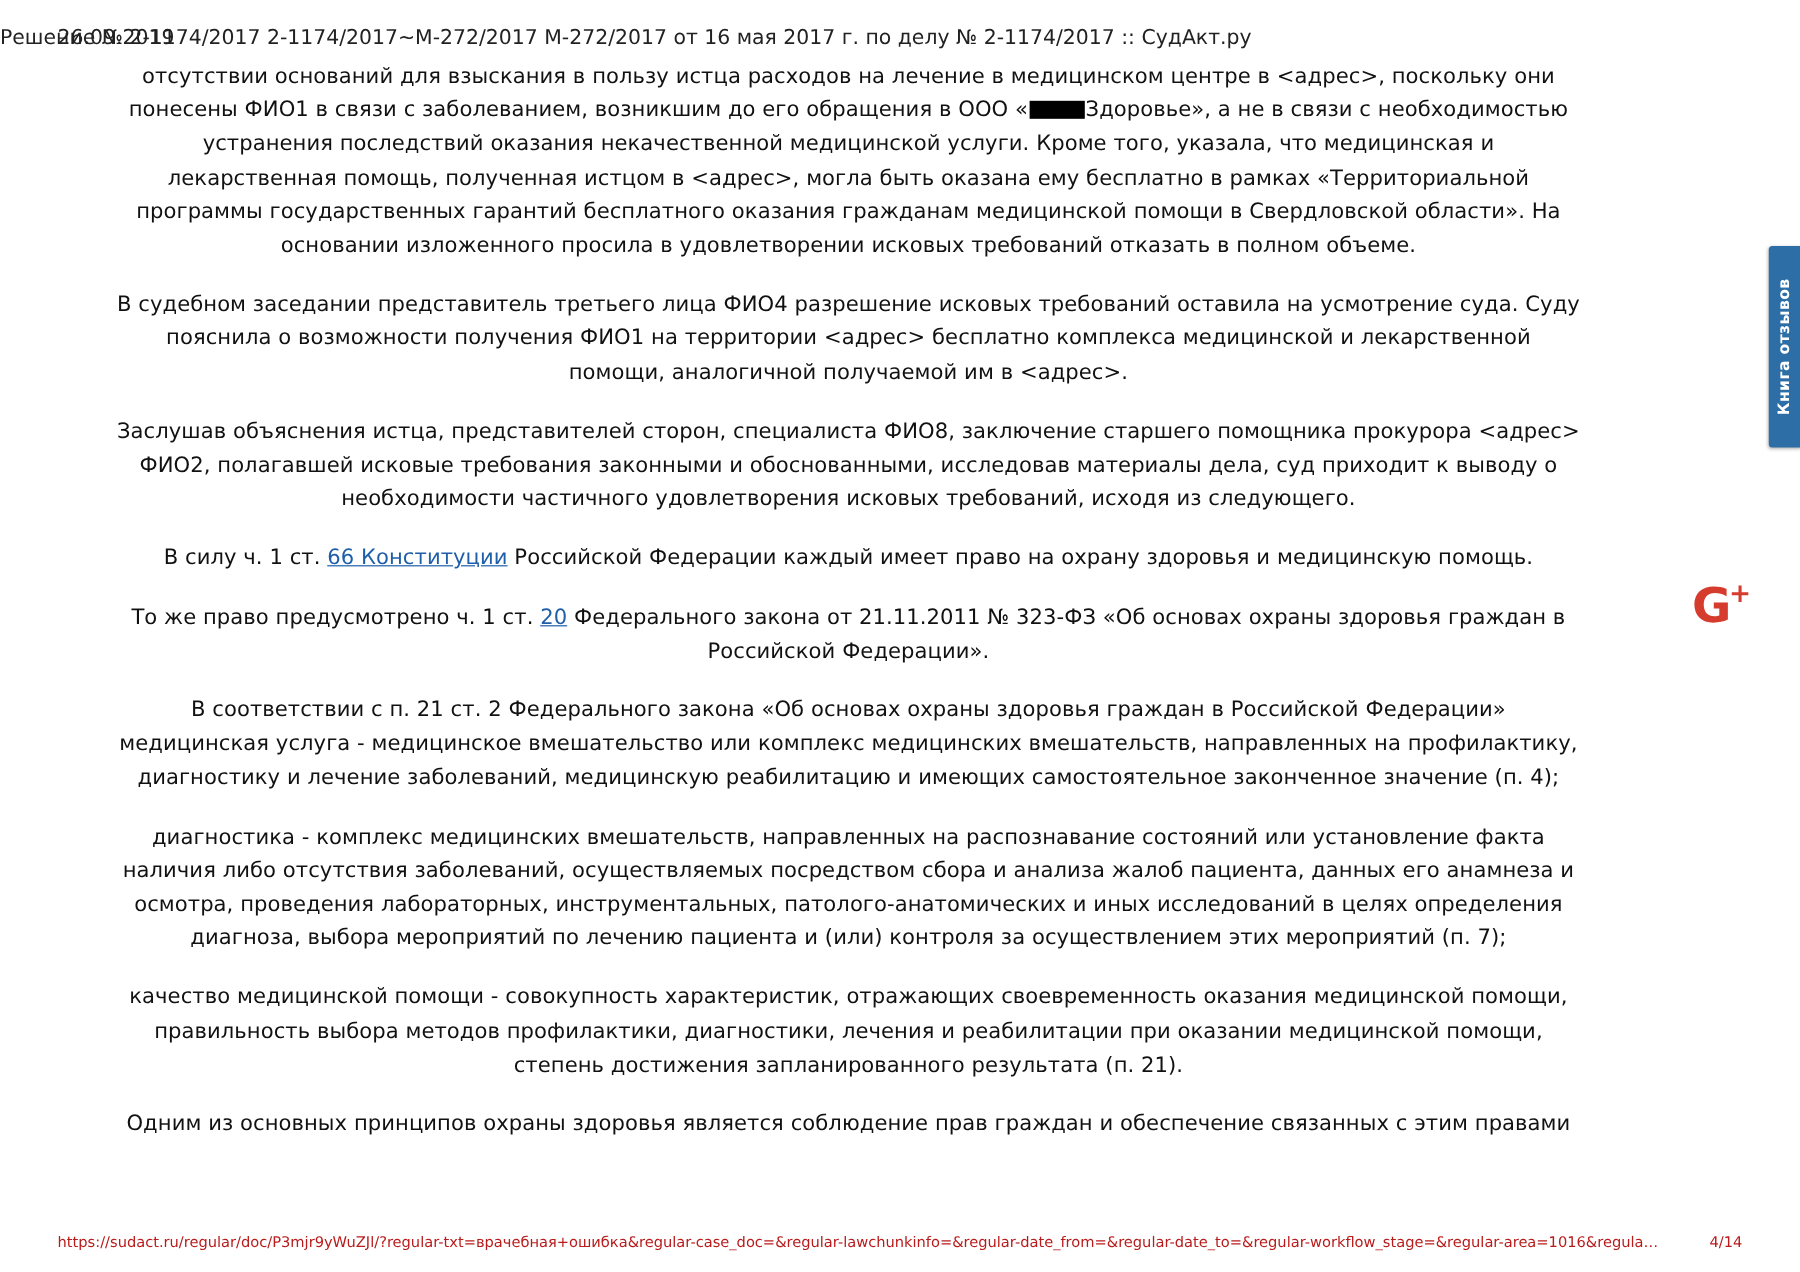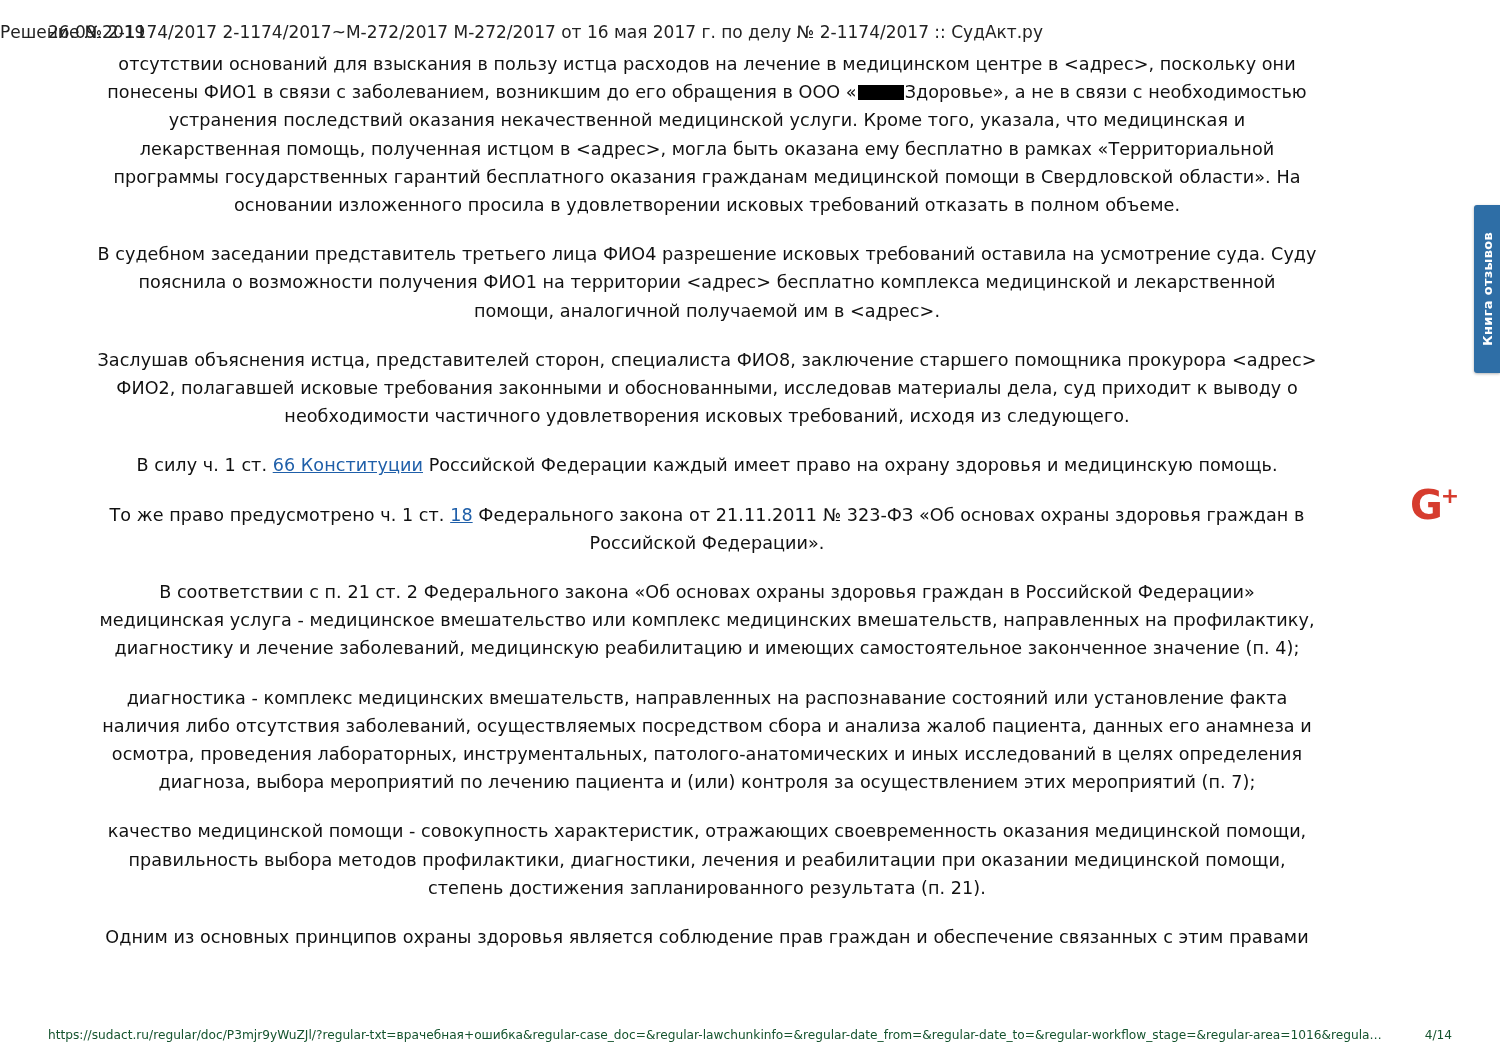--- a/index.html
+++ b/index.html
@@ -73,21 +73,21 @@
     vertical-align: -2px;
     margin: 0 1px;
   }
   .footer {
     position: absolute;
     left: 0;
     bottom: 16px;
     width: 1500px;
     height: 16px;
     font-size: 12.2px;
-    color: #14532d;
+    color: #b91c1c;
   }
   .footer-url {
     position: absolute;
     left: 48px;
     top: 0;
     width: 1340px;
     white-space: nowrap;
     overflow: hidden;
     text-overflow: ellipsis;
   }
@@ -148,21 +148,21 @@
   <div class="header-row">
     <div class="header-date">26.09.2019</div>
     <div class="header-title">Решение № 2-1174/2017 2-1174/2017~М-272/2017 М-272/2017 от 16 мая 2017 г. по делу № 2-1174/2017 :: СудАкт.ру</div>
   </div>
 
   <div class="content">
     <p class="para">отсутствии оснований для взыскания в пользу истца расходов на лечение в медицинском центре в &lt;адрес&gt;, поскольку они понесены ФИО1 в связи с заболеванием, возникшим до его обращения в ООО «<span class="redaction"></span>Здоровье», а не в связи с необходимостью устранения последствий оказания некачественной медицинской услуги. Кроме того, указала, что медицинская и лекарственная помощь, полученная истцом в &lt;адрес&gt;, могла быть оказана ему бесплатно в рамках «Территориальной программы государственных гарантий бесплатного оказания гражданам медицинской помощи в Свердловской области». На основании изложенного просила в удовлетворении исковых требований отказать в полном объеме.</p>
     <p class="para">В судебном заседании представитель третьего лица ФИО4 разрешение исковых требований оставила на усмотрение суда. Суду пояснила о возможности получения ФИО1 на территории &lt;адрес&gt; бесплатно комплекса медицинской и лекарственной помощи, аналогичной получаемой им в &lt;адрес&gt;.</p>
     <p class="para">Заслушав объяснения истца, представителей сторон, специалиста ФИО8, заключение старшего помощника прокурора &lt;адрес&gt; ФИО2, полагавшей исковые требования законными и обоснованными, исследовав материалы дела, суд приходит к выводу о необходимости частичного удовлетворения исковых требований, исходя из следующего.</p>
     <p class="para">В силу ч. 1 ст. <span class="lnk">66 Конституции</span> Российской Федерации каждый имеет право на охрану здоровья и медицинскую помощь.</p>
-    <p class="para">То же право предусмотрено ч. 1 ст. <span class="lnk">18</span> Федерального закона от 21.11.2011 № 323-ФЗ «Об основах охраны здоровья граждан в Российской Федерации».</p>
+    <p class="para">То же право предусмотрено ч. 1 ст. <span class="lnk">20</span> Федерального закона от 21.11.2011 № 323-ФЗ «Об основах охраны здоровья граждан в Российской Федерации».</p>
     <p class="para">В соответствии с п. 21 ст. 2 Федерального закона «Об основах охраны здоровья граждан в Российской Федерации» медицинская услуга - медицинское вмешательство или комплекс медицинских вмешательств, направленных на профилактику, диагностику и лечение заболеваний, медицинскую реабилитацию и имеющих самостоятельное законченное значение (п. 4);</p>
     <p class="para">диагностика - комплекс медицинских вмешательств, направленных на распознавание состояний или установление факта наличия либо отсутствия заболеваний, осуществляемых посредством сбора и анализа жалоб пациента, данных его анамнеза и осмотра, проведения лабораторных, инструментальных, патолого-анатомических и иных исследований в целях определения диагноза, выбора мероприятий по лечению пациента и (или) контроля за осуществлением этих мероприятий (п. 7);</p>
     <p class="para">качество медицинской помощи - совокупность характеристик, отражающих своевременность оказания медицинской помощи, правильность выбора методов профилактики, диагностики, лечения и реабилитации при оказании медицинской помощи, степень достижения запланированного результата (п. 21).</p>
     <p class="para last">Одним из основных принципов охраны здоровья является соблюдение прав граждан и обеспечение связанных с этим правами</p>
   </div>
 
   <div class="feedback-tab">
     <span class="vtext">Книга отзывов</span>
   </div>
 

